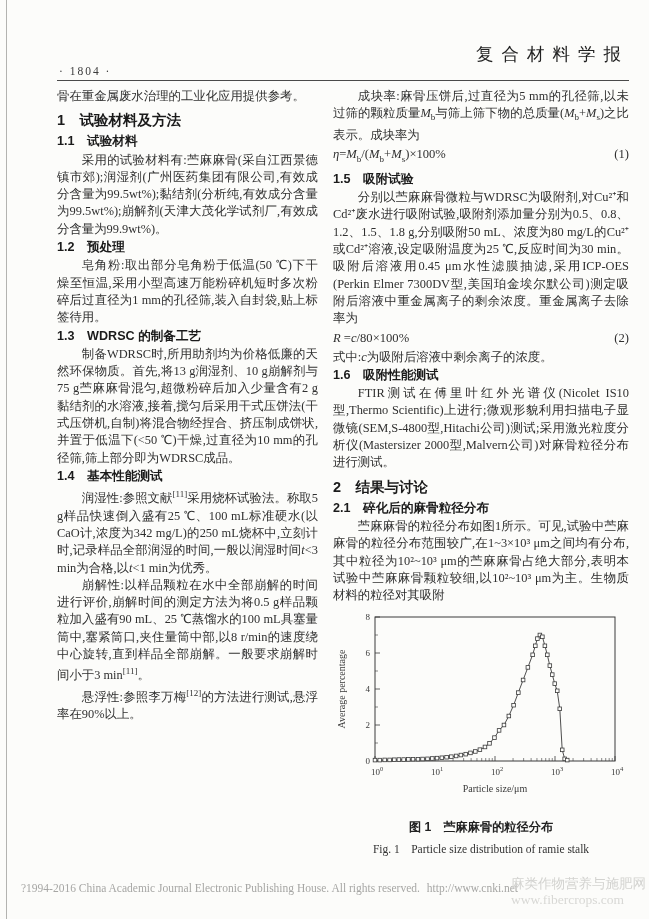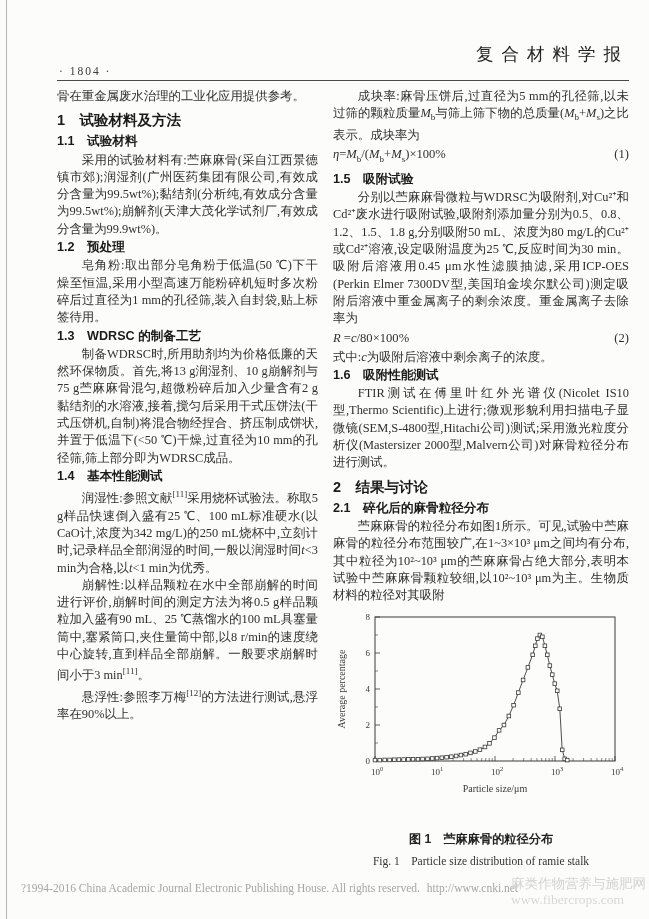--- a/index.html
+++ b/index.html
@@ -22,21 +22,21 @@
   h2{margin:1px 0;font-size:12.6px;line-height:17.3px;font-family:"Liberation Sans",sans-serif;
      font-weight:bold;color:#1b1b1b;}
   .equation{display:flex;justify-content:space-between;align-items:baseline;
             font-size:12.6px;line-height:19px;padding:1px 0;}
   .equation .eq-body i{font-style:italic;}
   sub{font-size:9px;}
   sup{font-size:9px;}
   .figure{margin-top:5px;text-align:center;}
   .figure svg text{font-family:"Liberation Serif",serif;fill:#3a3a3a;}
   .cap-cn{font-size:12.2px;font-weight:bold;font-family:"Liberation Sans",sans-serif;
-          margin-top:18px;color:#222;text-align:center;}
+          margin-top:6px;color:#222;text-align:center;}
   .cap-en{font-size:11.5px;margin-top:6px;color:#333;text-align:center;}
   .footer{position:absolute;left:21px;top:882px;width:615px;font-size:11.5px;
           color:#a6a6a4;white-space:nowrap;}
   .footer .url{margin-left:4px;}
   .watermark{position:absolute;right:3px;top:876px;color:#d3d3d0;
              font-family:Liberation Serif, serif;line-height:15.5px;font-size:13.5px;}
   .watermark .wm2{color:#d8d8d5;}
 </style>
 </head>
 <body>

